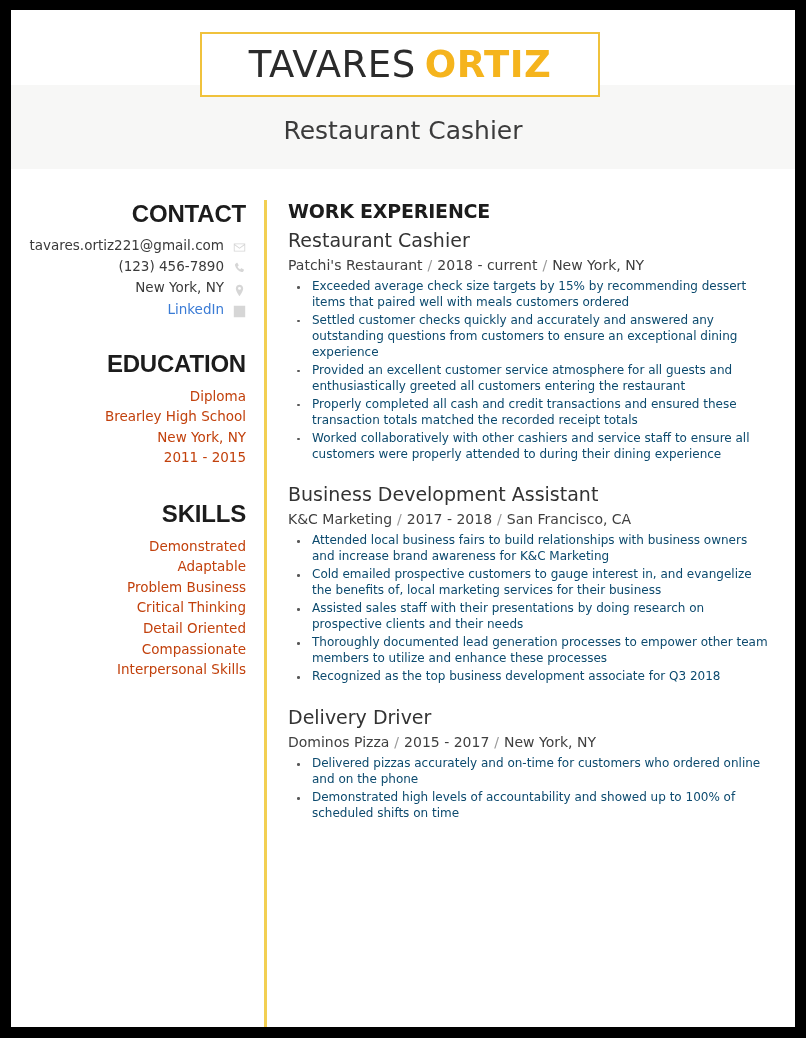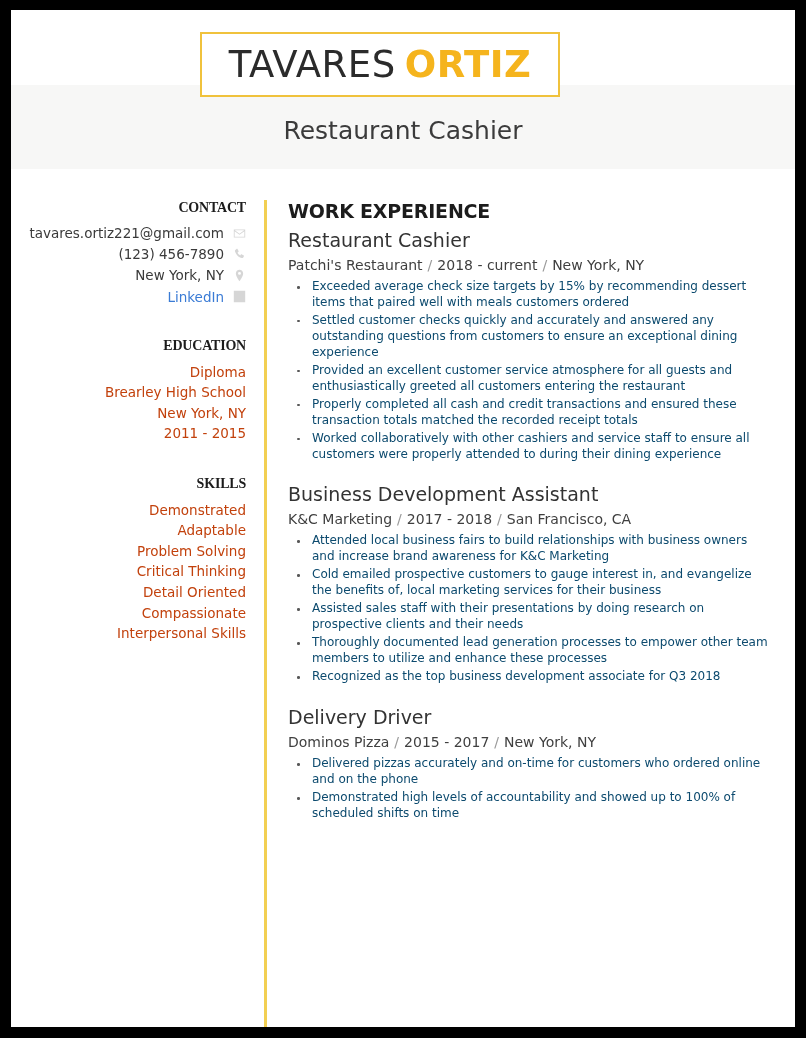--- a/index.html
+++ b/index.html
@@ -38,21 +38,21 @@
     left: 0;
     top: 75px;
     width: 100%;
     height: 84px;
     background: #f7f7f6;
   }
   #name-box {
     position: absolute;
     left: 189px;
     top: 22px;
-    width: 360px;
+    width: 400px;
     height: 65px;
     box-sizing: border-box;
     border: 2px solid #f0c23c;
     background: #ffffff;
     display: flex;
     align-items: center;
     justify-content: center;
   }
   #name-line {
     font-size: 37px;
@@ -102,34 +102,34 @@
     margin-top: 31px;
   }
   #right-col {
     flex: 1 1 auto;
     box-sizing: border-box;
     padding: 31px 24px 0 21px;
   }
 
   
   .side-heading {
-    font-family: Liberation Serif, serif;
-    font-size: 14px;
+    font-family: Liberation Sans, sans-serif;
+    font-size: 24px;
     font-weight: 700;
     color: #1c1c1c;
     letter-spacing: -0.2px;
     margin: 0 0 8px 0;
     text-transform: uppercase;
   }
   .side-section + .side-section {
     margin-top: 32px;
   }
   .contact-row {
     display: flex;
-    align-items: center;
+    align-items: flex-end;
     justify-content: flex-end;
     gap: 9px;
     margin-bottom: 3px;
   }
   .contact-text {
     font-size: 13.5px;
     color: #3a3a3a;
     line-height: 1.35;
   }
   .contact-text.link {
@@ -272,21 +272,21 @@
           <div class="side-line">Diploma</div>
           <div class="side-line">Brearley High School</div>
           <div class="side-line">New York, NY</div>
           <div class="side-line">2011 - 2015</div>
         </div>
 
         <div class="side-section">
           <div class="side-heading">SKILLS</div>
           <div class="side-line">Demonstrated</div>
           <div class="side-line">Adaptable</div>
-          <div class="side-line">Problem Solving</div>
+          <div class="side-line">Problem Business</div>
           <div class="side-line">Critical Thinking</div>
           <div class="side-line">Detail Oriented</div>
           <div class="side-line">Compassionate</div>
           <div class="side-line">Interpersonal Skills</div>
         </div>
 
       </div>
 
       <div id="divider"></div>
 

